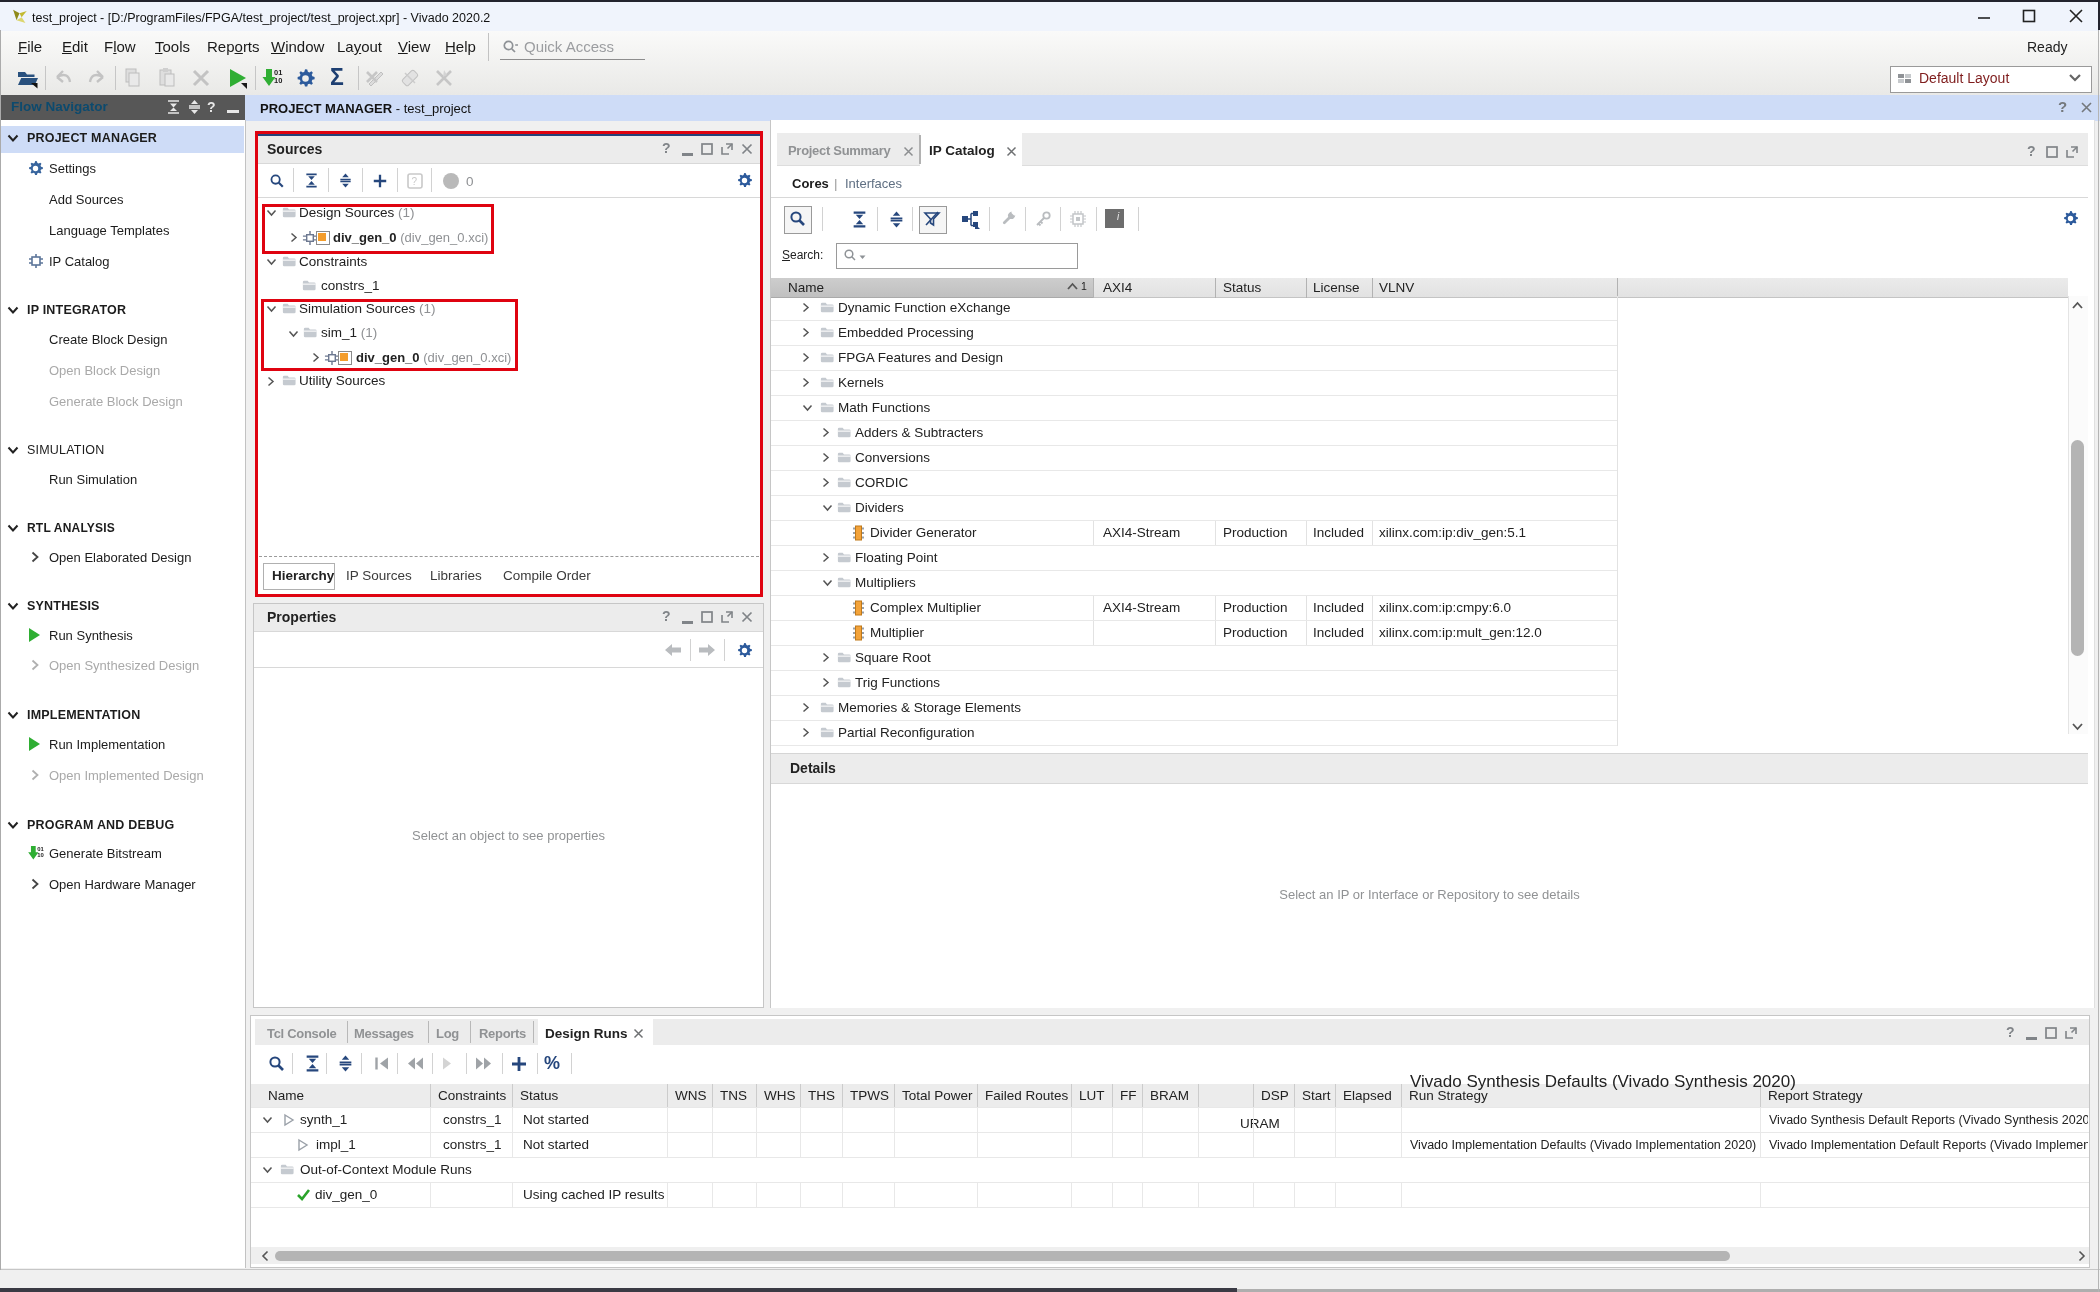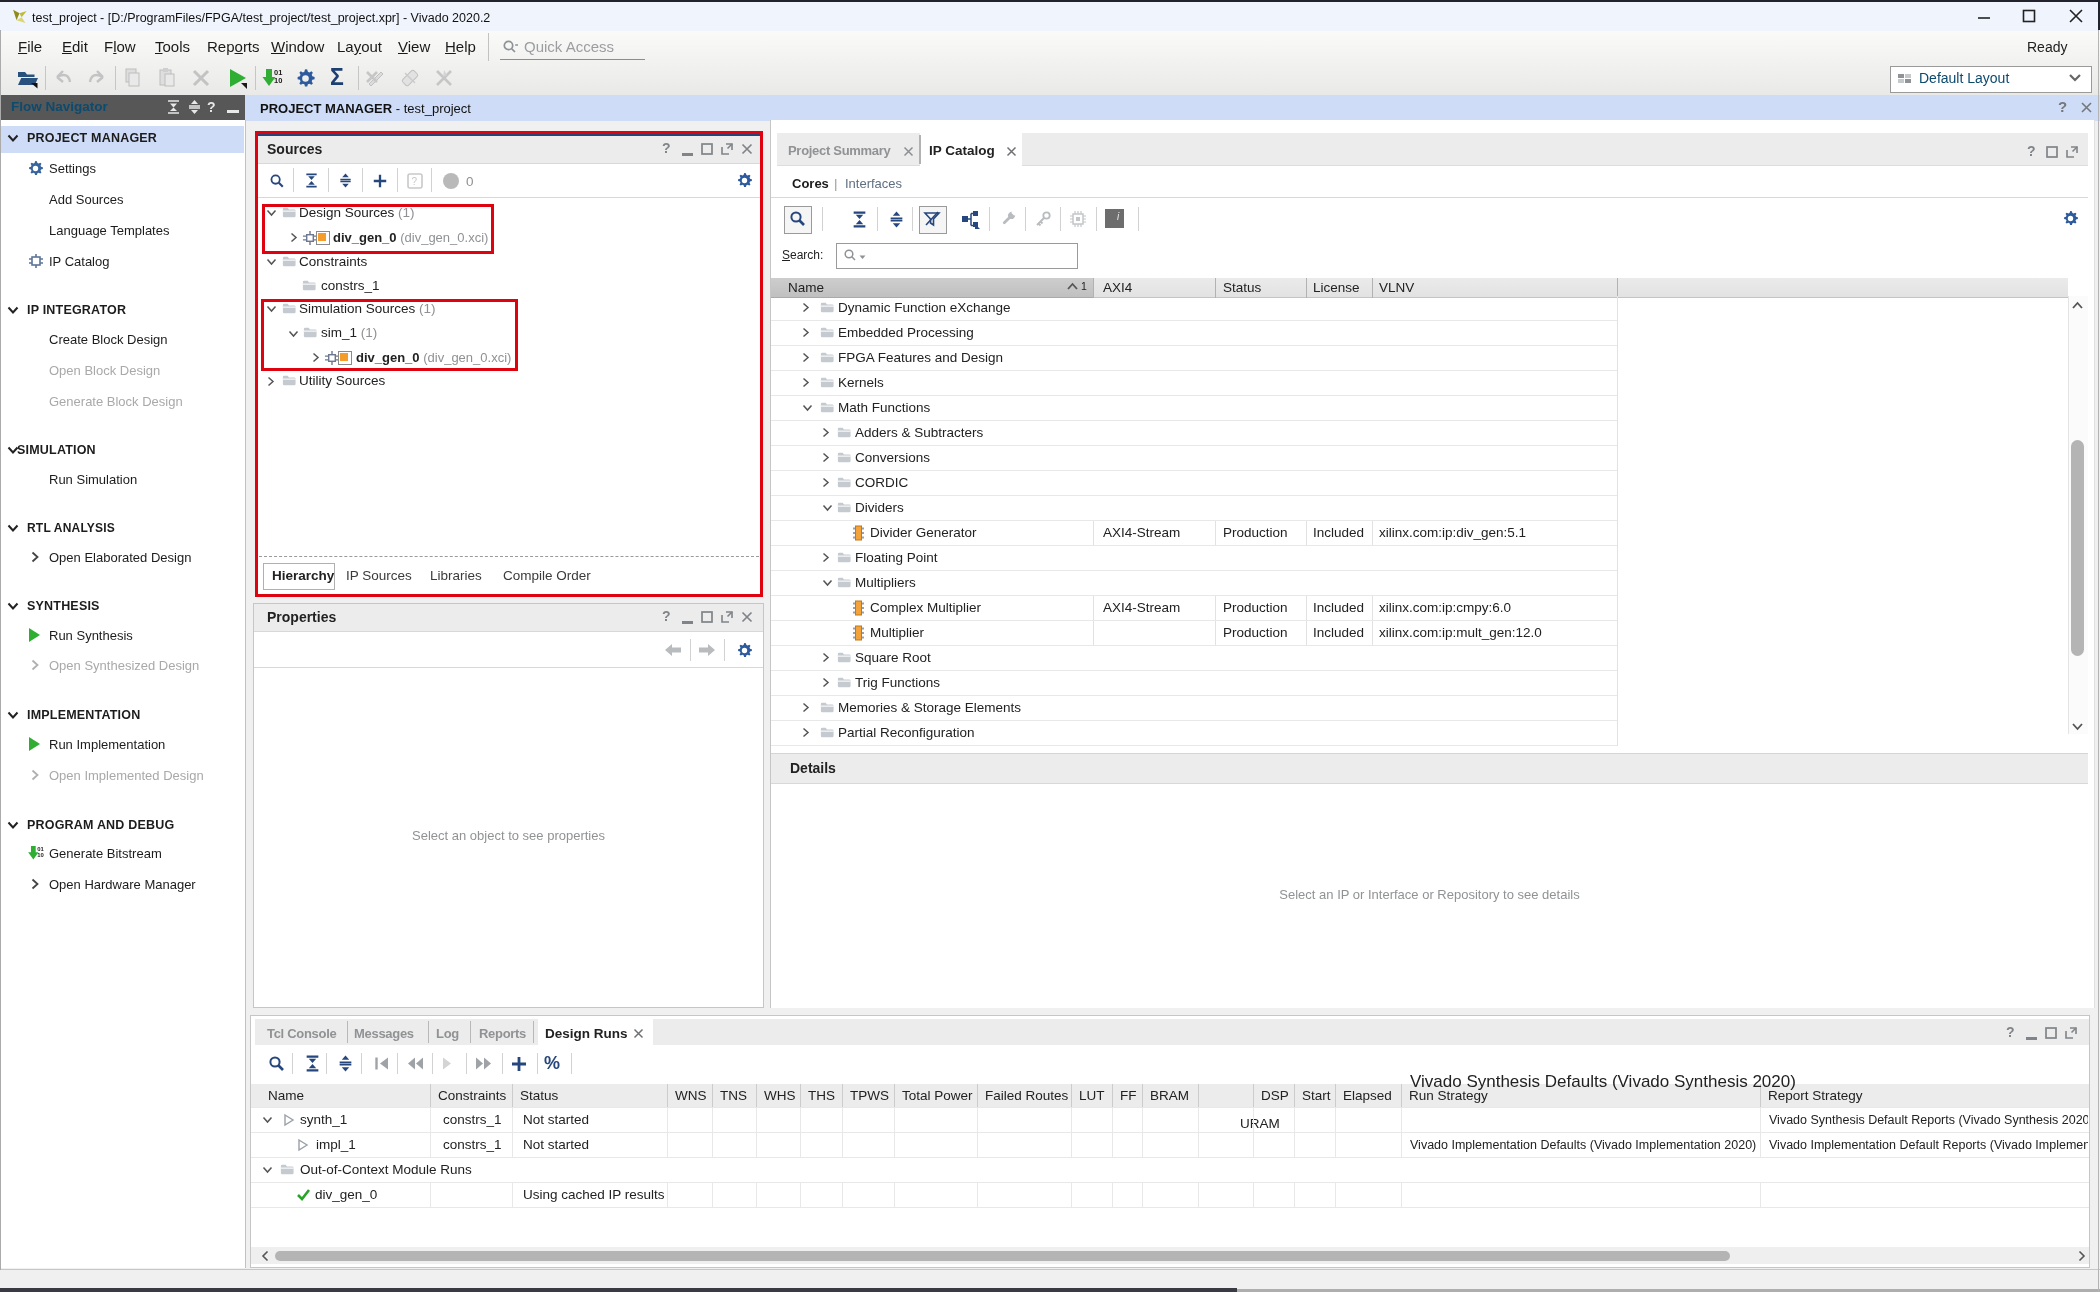--- a/index.html
+++ b/index.html
@@ -117,21 +117,21 @@
       <path d="M10 2 l3 5 -4 2 z" fill="#d4d4d4"></path>
     </svg>
 
   <div class="abs" style="left:1890px;top:4px;width:200px;height:25px;background:#fff;border:1px solid #9a9a9a;"></div>
   <svg class="abs" style="left:1898px;top:11px;" width="14" height="12" viewBox="0 0 14 12">
       <rect x="0" y="1" width="6" height="4" fill="#8f9296"></rect>
       <rect x="7" y="1" width="6" height="4" fill="#c6c9cc"></rect>
       <rect x="0" y="6" width="6" height="4" fill="#c6c9cc"></rect>
       <rect x="7" y="6" width="6" height="4" fill="#8f9296"></rect>
     </svg>
-  <div class="abs txt" style="left:1919px;top:8px;font-size:14px;color:#0c4a6e;">Default Layout</div>
+  <div class="abs txt" style="left:1919px;top:8px;font-size:14px;color:#7f1d1d;">Default Layout</div>
   <svg class="abs" style="left:2068px;top:11px;" width="14" height="10" viewBox="0 0 14 10">
       <path d="M2 2 L7 7 L12 2" fill="none" stroke="#666" stroke-width="2.2"></path>
     </svg>
 </div>
 
 <div class="abs" style="left:0;top:95px;width:245px;height:26px;background:#575757;"></div>
 <div class="abs txt" style="left:11px;top:99px;font-size:13.5px;font-weight:bold;color:#0c4a6e;">Flow Navigator</div>
 <div id="fnavicons">
   <svg class="abs" style="left:166px;top:99px;" width="15" height="16" viewBox="0 0 15 16">
       <path d="M2 2 h11 M2 14 h11" stroke="#e8e8e8" stroke-width="1.6"></path>
@@ -176,21 +176,21 @@
       <path d="M1.5 1.5 L6 6.5 L10.5 1.5" fill="none" stroke="#222" stroke-width="2"></path>
     </svg>
   <div class="abs txt" style="left:27px;top:303px;font-weight:bold;font-size:12.5px;letter-spacing:0.2px;">IP INTEGRATOR</div>
   <div class="abs txt" style="left:49px;top:332px;">Create Block Design</div>
   <div class="abs txt" style="left:49px;top:363px;color:#a9a9a9;">Open Block Design</div>
   <div class="abs txt" style="left:49px;top:394px;color:#a9a9a9;">Generate Block Design</div>
 
   <svg class="abs" style="left:7px;top:446px;" width="12" height="9" viewBox="0 0 12 9">
       <path d="M1.5 1.5 L6 6.5 L10.5 1.5" fill="none" stroke="#222" stroke-width="2"></path>
     </svg>
-  <div class="abs txt" style="left:17px;top:443px;font-weight:bold;font-size:12.5px;letter-spacing:0.2px;">SIMULATION</div>
+  <div class="abs txt" style="left:27px;top:443px;font-weight:normal;font-size:12.5px;letter-spacing:0.2px;">SIMULATION</div>
   <div class="abs txt" style="left:49px;top:472px;">Run Simulation</div>
 
   <svg class="abs" style="left:7px;top:524px;" width="12" height="9" viewBox="0 0 12 9">
       <path d="M1.5 1.5 L6 6.5 L10.5 1.5" fill="none" stroke="#222" stroke-width="2"></path>
     </svg>
   <div class="abs txt" style="left:27px;top:521px;font-weight:bold;font-size:12px;letter-spacing:0.2px;">RTL ANALYSIS</div>
   <svg class="abs" style="left:31px;top:551px;" width="9" height="12" viewBox="0 0 9 12">
       <path d="M1.5 1.5 L6.5 6 L1.5 10.5" fill="none" stroke="#444" stroke-width="1.8"></path>
     </svg>
   <div class="abs txt" style="left:49px;top:550px;">Open Elaborated Design</div>

